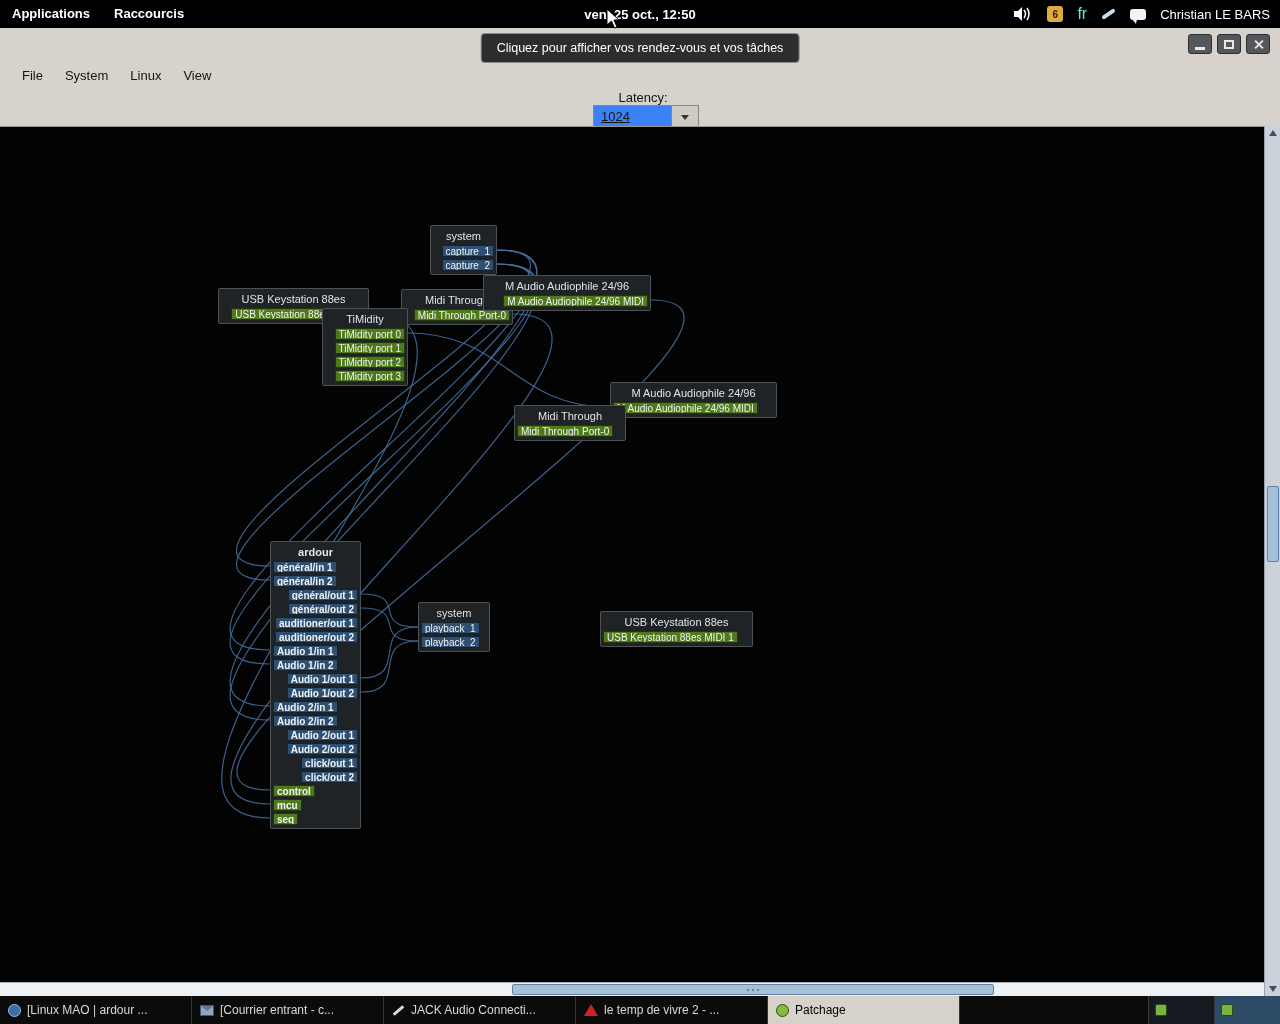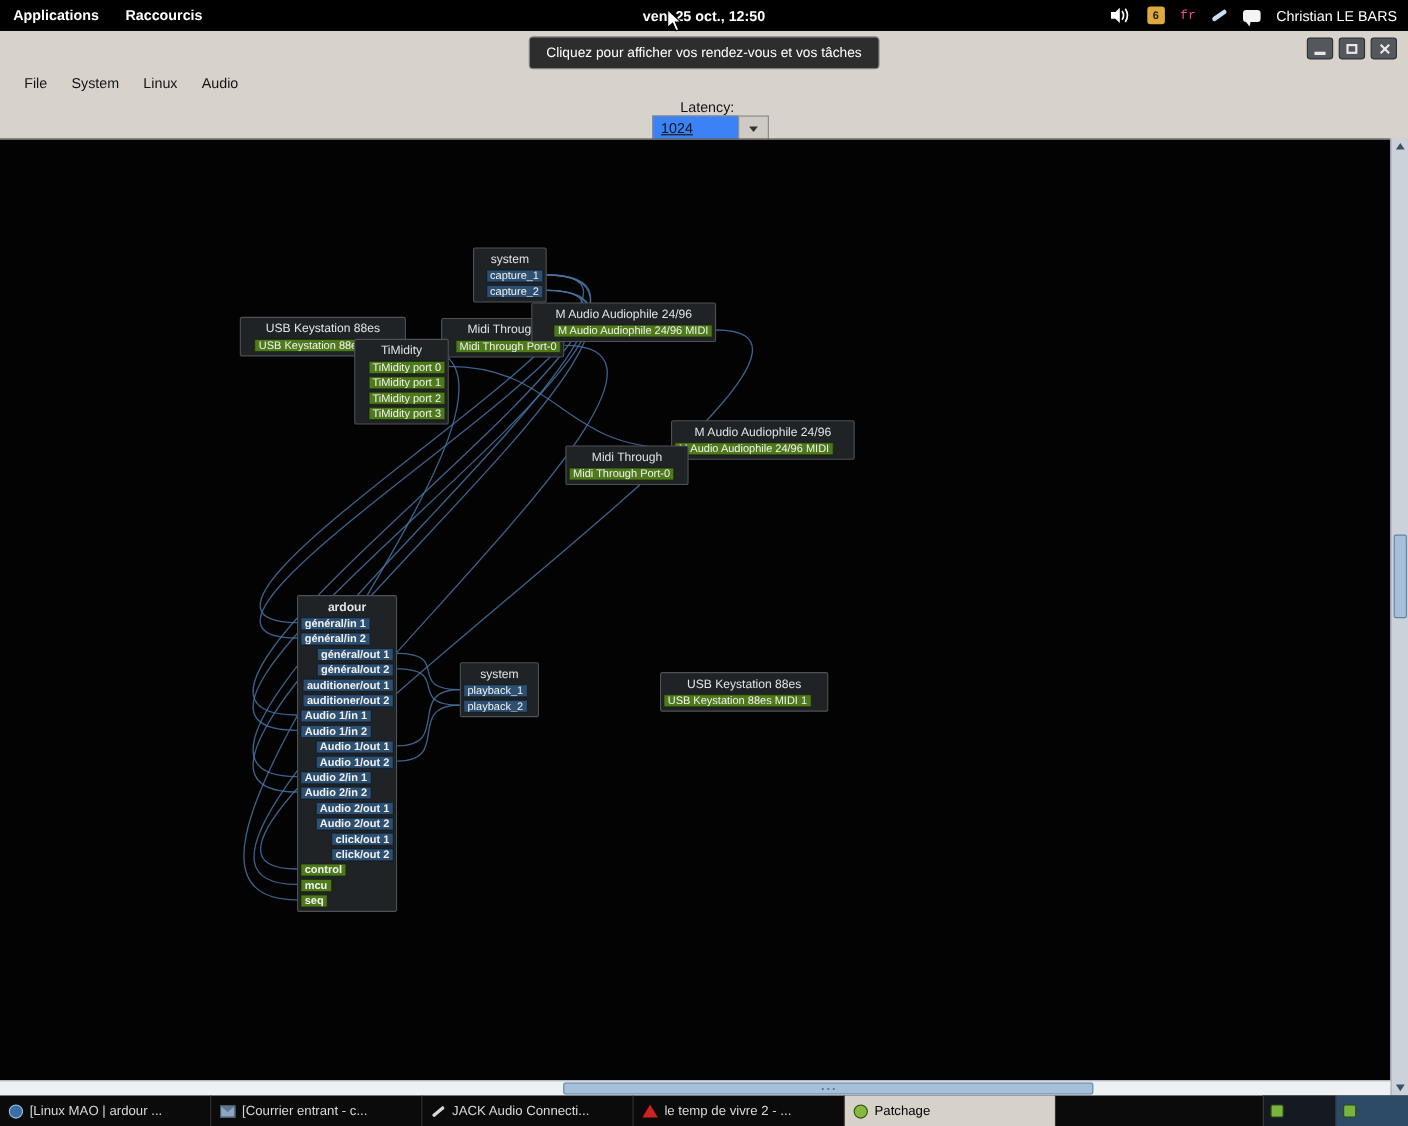--- a/index.html
+++ b/index.html
@@ -5,21 +5,21 @@
   * { box-sizing: border-box; margin: 0; padding: 0; }
   html,body { width:1280px; height:1024px; overflow:hidden; }
   body { font-family:"Liberation Sans","DejaVu Sans",sans-serif; background:#000; position:relative; }
 
   
   .top-panel { position:absolute; top:0; left:0; width:1280px; height:28px; background:#000; color:#fff;
                display:flex; align-items:center; font-size:13px; z-index:40; }
   .panel-menu { padding:0 12px; font-weight:bold; height:28px; line-height:28px; cursor:default; }
   .panel-clock { position:absolute; left:50%; transform:translateX(-50%); font-weight:bold; }
   .panel-right { margin-left:auto; display:flex; align-items:center; gap:14px; padding-right:10px; }
-  .kbd-ind { color:#ec4899; font-size:12px;font-family:Liberation Mono, monospace; }
+  .kbd-ind { color:#5eead4; font-size:16px; }
   .updates-icon { width:16px; height:16px; background:#e0a93e; border-radius:3px; color:#222;
                   font-size:10px; font-weight:bold; display:flex; align-items:center; justify-content:center; }
   .pen-icon { width:15px; height:4px; background:#c9ddf0; border-radius:2px; transform:rotate(-35deg); }
   .chat-icon { width:16px; height:11px; background:#f4f4f4; border-radius:3px; position:relative; }
   .chat-icon::after { content:""; position:absolute; left:2px; bottom:-4px; border-left:4px solid transparent;
                       border-right:1px solid transparent; border-top:5px solid #f4f4f4; }
   .user-name { font-size:13px; }
 
   
   .cal-tooltip { position:absolute; top:33px; left:640px; transform:translateX(-50%); background:#2d2d2d;
@@ -151,21 +151,21 @@
       <div class="win-btn">
           <div class="ic-close"></div>
         </div>
     </div>
   </div>
 
   <div class="menubar">
     <div class="menu-item">File</div>
     <div class="menu-item">System</div>
     <div class="menu-item">Linux</div>
-    <div class="menu-item">Audio</div>
+    <div class="menu-item">View</div>
   </div>
 
   <div class="toolbar">
     <span class="lat-label">Latency:</span>
     <div class="combo">
       <div class="combo-entry">1024 frames</div>
       <div class="combo-btn">
         <span class="combo-arrow"></span>
       </div>
     </div>

